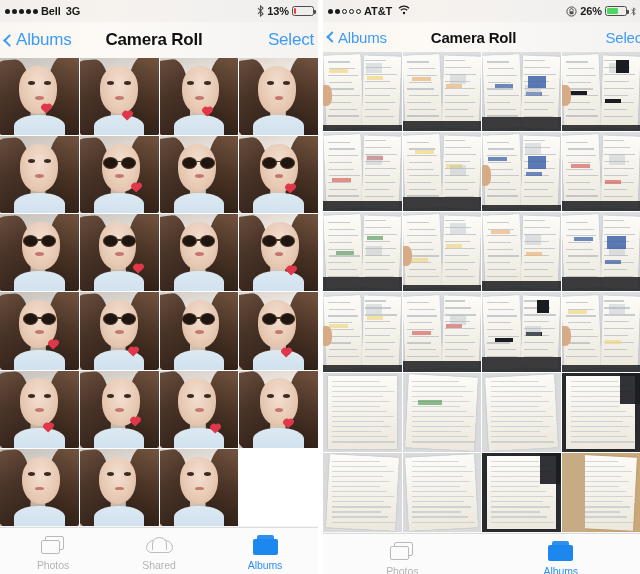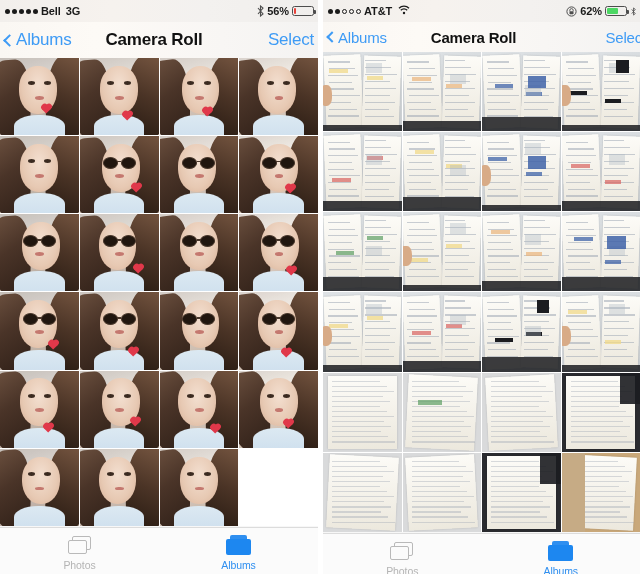--- a/index.html
+++ b/index.html
@@ -156,21 +156,21 @@
             <i class="dot"></i>
             <i class="dot"></i>
         </span>
         <span class="carrier">Bell</span>
         <span class="netlabel">3G</span>
       </div>
       <div class="sb-right">
         <svg width="7" height="12" viewBox="0 0 7 12">
           <path d="M1 3 L6 9 L3.5 11 L3.5 1 L6 3 L1 9" fill="none" stroke="#4d4d4d" stroke-width="1.1"></path>
         </svg>
-        <span class="pct">56%</span>
+        <span class="pct">13%</span>
         <span class="batt">
           <span class="batt-fill" id="L-batt" style="width: 13%; background: rgb(232, 65, 58);"></span>
         </span>
       </div>
     </div>
 
     <div class="navbar">
       <div class="nav-back">
         <span class="chev"></span>
         <span class="nav-back-label">Albums</span>
@@ -486,20 +486,29 @@
 
     <div class="tabbar" id="L-tabs">
         <div class="tab">
           <span class="tab-icon">
             <span class="ico-photos">
               <i class="r1"></i>
               <i class="r2"></i>
             </span>
           </span>
           <span class="tab-label">Photos</span>
+        </div>
+        <div class="tab">
+          <span class="tab-icon">
+            <span class="ico-cloud">
+              <i class="c"></i>
+              <i class="b"></i>
+            </span>
+          </span>
+          <span class="tab-label">Shared</span>
         </div>
         <div class="tab active">
           <span class="tab-icon">
             <span class="ico-album">
               <i class="tabtop"></i>
               <i class="body"></i>
             </span>
           </span>
           <span class="tab-label">Albums</span>
         </div>
@@ -527,21 +536,21 @@
             <circle cx="6" cy="8" r="1.2" fill="#1a1a1a"></circle>
           </svg>
         </span>
       </div>
       <div class="sb-right">
         <svg width="11" height="11" viewBox="0 0 11 11">
           <circle cx="5.5" cy="5.5" r="4.6" fill="none" stroke="#4d4d4d" stroke-width="1"></circle>
           <path d="M3.8 5.3 v-1 a1.7 1.7 0 0 1 3.4 0 v1" fill="none" stroke="#4d4d4d" stroke-width=".9"></path>
           <rect x="3.5" y="5.2" width="4" height="3" rx=".6" fill="#4d4d4d"></rect>
         </svg>
-        <span class="pct">62%</span>
+        <span class="pct">26%</span>
         <span class="batt">
           <span class="batt-fill" id="R-batt" style="width: 62%; background: rgb(76, 215, 99);"></span>
         </span>
         <svg width="5" height="11" viewBox="0 0 7 12" style="margin-left:1px">
           <path d="M1 3 L6 9 L3.5 11 L3.5 1 L6 3 L1 9" fill="none" stroke="#4d4d4d" stroke-width="1.1"></path>
         </svg>
       </div>
     </div>
 
     <div class="navbar">

